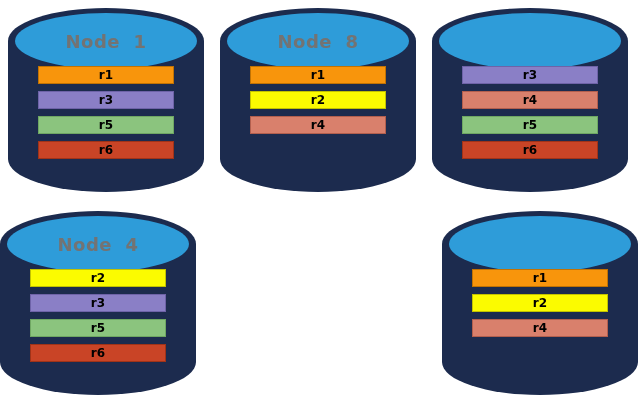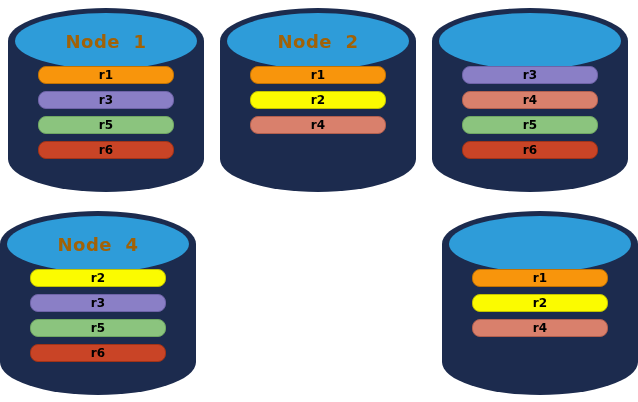--- a/index.html
+++ b/index.html
@@ -44,37 +44,37 @@
   }
   .node-label {
     position: absolute;
     top: 19px;
     left: 0;
     right: 0;
     height: 28px;
     display: flex;
     align-items: center;
     justify-content: center;
-    color: #a16207;
+    color: #737373;
     font-weight: bold;
     font-size: 18px;
     letter-spacing: 0.5px;
     white-space: pre;
   }
   .bars {
     position: absolute;
     top: 58px;
     left: 30px;
     right: 30px;
   }
   .bar {
     height: 16px;
     margin-bottom: 7px;
     border: 1px solid rgba(0,0,0,0.35);
-    border-radius: 8px;
+    border-radius: 0;
     display: flex;
     align-items: center;
     justify-content: center;
   }
   .bar span {
     color: #000000;
     font-weight: bold;
     font-size: 12px;
     line-height: 16px;
   }
@@ -104,21 +104,21 @@
             <span>r6</span>
           </div>
         </div>
   </div>
 
   <div class="node">
     <svg viewBox="0 0 196 184" width="196" height="184" aria-hidden="true">
       <path d="M0,33 A98,33 0 0 1 196,33 L196,151 A98,33 0 0 1 0,151 Z" fill="#1C2B4E"></path>
       <ellipse cx="98" cy="33" rx="91" ry="28" fill="#2E9CD9"></ellipse>
     </svg>
-    <div class="node-label">Node  2</div>
+    <div class="node-label">Node  8</div>
     <div class="bars">
           <div class="bar" style="background: rgb(248, 149, 12); border-color: rgb(193, 114, 3);">
             <span>r1</span>
           </div>
           <div class="bar" style="background: rgb(251, 251, 0); border-color: rgb(194, 194, 0);">
             <span>r2</span>
           </div>
           <div class="bar" style="background: rgb(217, 128, 108); border-color: rgb(178, 95, 78);">
             <span>r4</span>
           </div>

